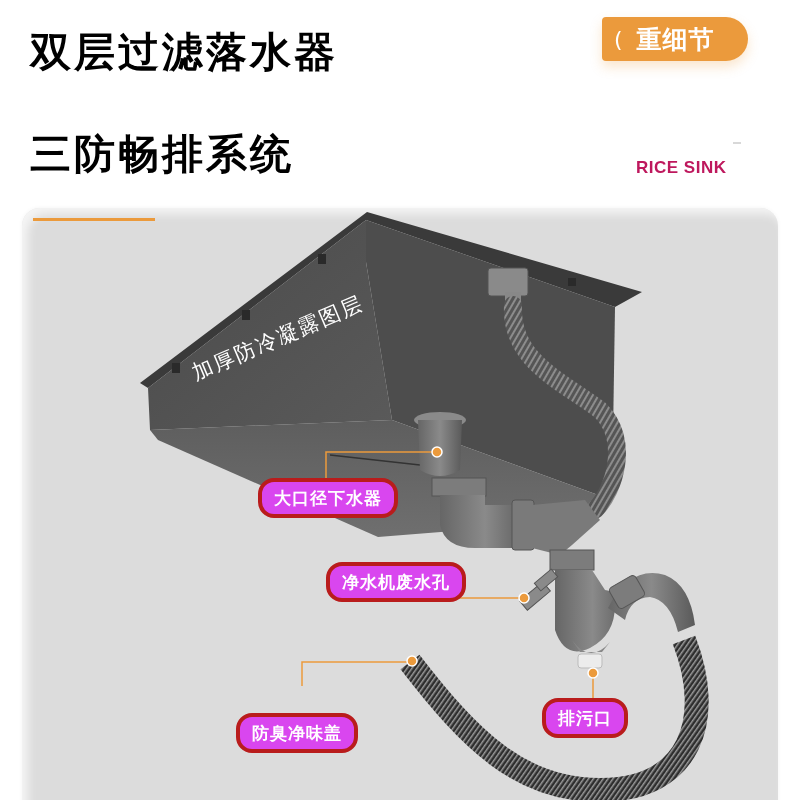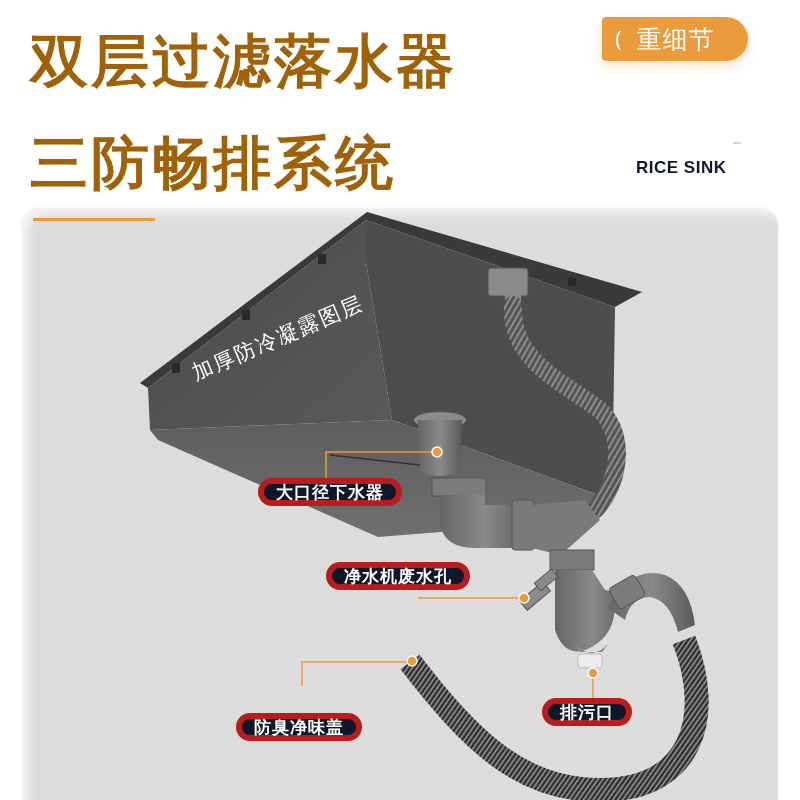--- a/index.html
+++ b/index.html
@@ -2,56 +2,56 @@
 <html><head>
 <meta charset="utf-8">
 <style>
   * { box-sizing: border-box; margin: 0; padding: 0; }
   html, body { width: 800px; height: 800px; overflow: hidden; background: #ffffff; }
   body { position: relative; font-family: "DejaVu Sans", "Liberation Sans", sans-serif; }
 
   .title-line {
     position: absolute; left: 30px;
     font-family: "DejaVu Sans", sans-serif;
-    font-weight: bold; font-size: 58px; color: #a16207;
+    font-weight: bold; font-size: 41px; color: #000000;
     letter-spacing: 3px; line-height: 1;
   }
   #title1 { top: 32px; }
   #title2 { top: 118px; margin-top: 16px; }
 
   .tag-btn {
     position: absolute; left: 602px; top: 17px; width: 146px; height: 44px;
     background: #eb9a3c; border-radius: 4px 22px 22px 4px;
     box-shadow: 0 6px 12px rgba(235,154,60,0.25);
     display: flex; align-items: center; color: #fff;
   }
   .tag-btn .bracket { font-size: 22px; margin-left: 12px; margin-right: 14px; font-weight: normal; }
-  .tag-btn .tag-label { font-size: 25px; font-weight: normal; letter-spacing: 1px; }
+  .tag-btn .tag-label { font-size: 25px; font-weight: bold; letter-spacing: 1px; }
 
   .brand {
     position: absolute; left: 636px; top: 158px;
     font-family: "Liberation Sans", sans-serif; font-weight: bold;
-    font-size: 17px; color: #0f172a; letter-spacing: 0.5px;
+    font-size: 17px; color: #be185d; letter-spacing: 0.5px;
   }
   .brand-dash {
     position: absolute; left: 733px; top: 142px; width: 8px; height: 2px; background: #d8d8d8;
   }
 
   .panel {
     position: absolute; left: 22px; top: 208px; width: 756px; height: 620px;
     background: #dcdcdc; border-radius: 18px;
     box-shadow: inset 6px 6px 10px rgba(255,255,255,0.7), 0 0 4px rgba(0,0,0,0.05);
   }
   .accent-bar { position: absolute; left: 33px; top: 218px; width: 122px; height: 3px; background: #eb9a3c; }
 
   .product { position: absolute; left: 0; top: 0; width: 800px; height: 800px; }
 
   .callout {
-    position: absolute; height: 28px; padding: 0 12px;
-    background: #0f172a; border: 6px solid #b91c1c; border-radius: 16px;
+    position: absolute; height: 40px; padding: 0 12px;
+    background: #d946ef; border: 4px solid #b91c1c; border-radius: 16px;
     color: #fff; font-size: 17px; font-weight: bold; letter-spacing: 1px;
     display: flex; align-items: center; justify-content: center; white-space: nowrap;
   }
   .coating-label {
     position: absolute; left: 193px; top: 360px;
     color: #fff; font-size: 21px; letter-spacing: 2px;
     transform: rotate(-23deg); transform-origin: left center; white-space: nowrap;
   }
 </style>
 </head>

